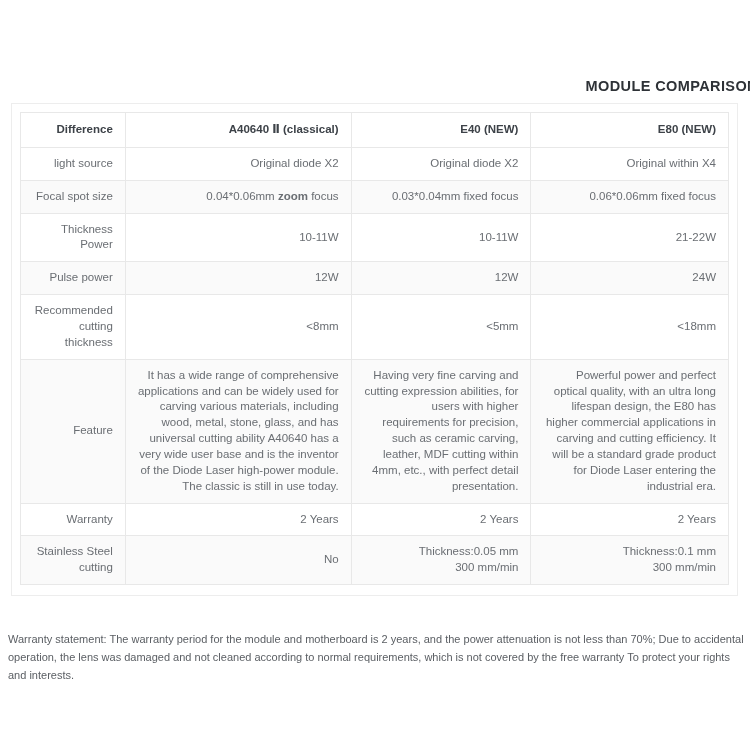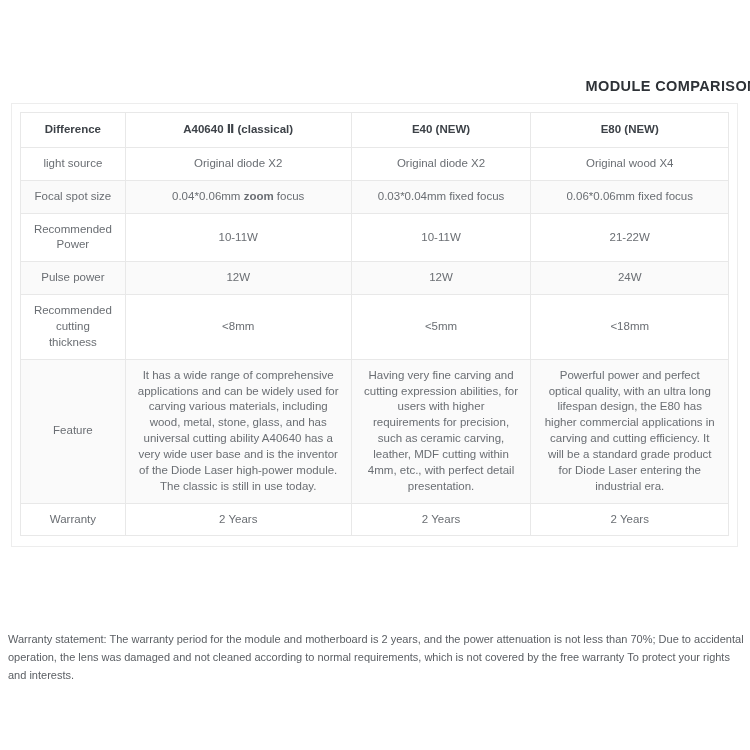--- a/index.html
+++ b/index.html
@@ -39,21 +39,21 @@
   }
   table.compare col.c1 { width: 14.8%; }
   table.compare col.c2 { width: 31.9%; }
   table.compare col.c3 { width: 25.4%; }
   table.compare col.c4 { width: 27.9%; }
   table.compare th, table.compare td {
     border: 1px solid #e8e8e8;
     padding: 8px 12px;
     font-size: 11.5px;
     line-height: 1.38;
-    text-align: center;
+    text-align: right;
     vertical-align: middle;
     color: #6a6e73;
     font-weight: 400;
     word-wrap: break-word;
     background: #ffffff;
     margin-left: 40px;
   }
   table.compare thead th {
     color: #3d4248;
     font-weight: 700;
@@ -94,30 +94,30 @@
           <th>A40640 Ⅱ (classical)</th>
           <th>E40 (NEW)</th>
           <th>E80 (NEW)</th>
         </tr>
       </thead>
       <tbody>
         <tr>
           <td>light source</td>
           <td>Original diode X2</td>
           <td>Original diode X2</td>
-          <td>Original wood X4</td>
+          <td>Original within X4</td>
         </tr>
         <tr>
           <td>Focal spot size</td>
           <td><span>0.04*0.06mm </span><b>zoom</b><span> focus</span></td>
           <td>0.03*0.04mm fixed focus</td>
           <td>0.06*0.06mm fixed focus</td>
         </tr>
         <tr>
-          <td>Recommended Power</td>
+          <td>Thickness Power</td>
           <td>10-11W</td>
           <td>10-11W</td>
           <td>21-22W</td>
         </tr>
         <tr>
           <td>Pulse power</td>
           <td>12W</td>
           <td>12W</td>
           <td>24W</td>
         </tr>
@@ -132,19 +132,27 @@
           <td>It has a wide range of comprehensive applications and can be widely used for carving various materials, including wood, metal, stone, glass, and has universal cutting ability A40640 has a very wide user base and is the inventor of the Diode Laser high-power module. The classic is still in use today.</td>
           <td>Having very fine carving and cutting expression abilities, for users with higher requirements for precision, such as ceramic carving, leather, MDF cutting within 4mm, etc., with perfect detail presentation.</td>
           <td>Powerful power and perfect optical quality, with an ultra long lifespan design, the E80 has higher commercial applications in carving and cutting efficiency. It will be a standard grade product for Diode Laser entering the industrial era.</td>
         </tr>
         <tr>
           <td>Warranty</td>
           <td>2 Years</td>
           <td>2 Years</td>
           <td>2 Years</td>
         </tr>
+        <tr>
+          <td>Stainless Steel cutting</td>
+          <td>No</td>
+          <td class="multiline">Thickness:0.05 mm
+300 mm/min</td>
+          <td class="multiline">Thickness:0.1 mm
+300 mm/min</td>
+        </tr>
       </tbody>
     </table>
   </div>
 
   <div class="footer-note">Warranty statement: The warranty period for the module and motherboard is 2 years, and the power attenuation is not less than 70%; Due to accidental operation, the lens was damaged and not cleaned according to normal requirements, which is not covered by the free warranty To protect your rights and interests.</div>
 
 </div>
 
 </body></html>

